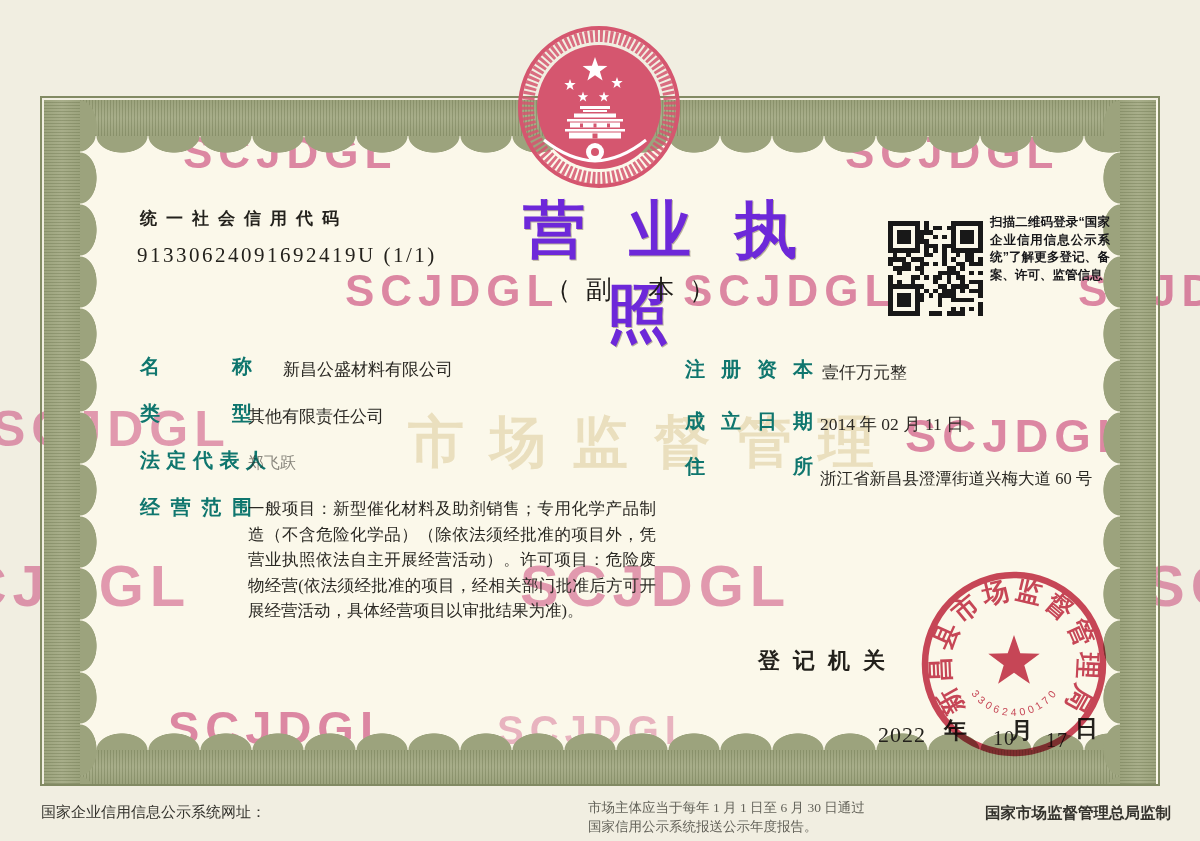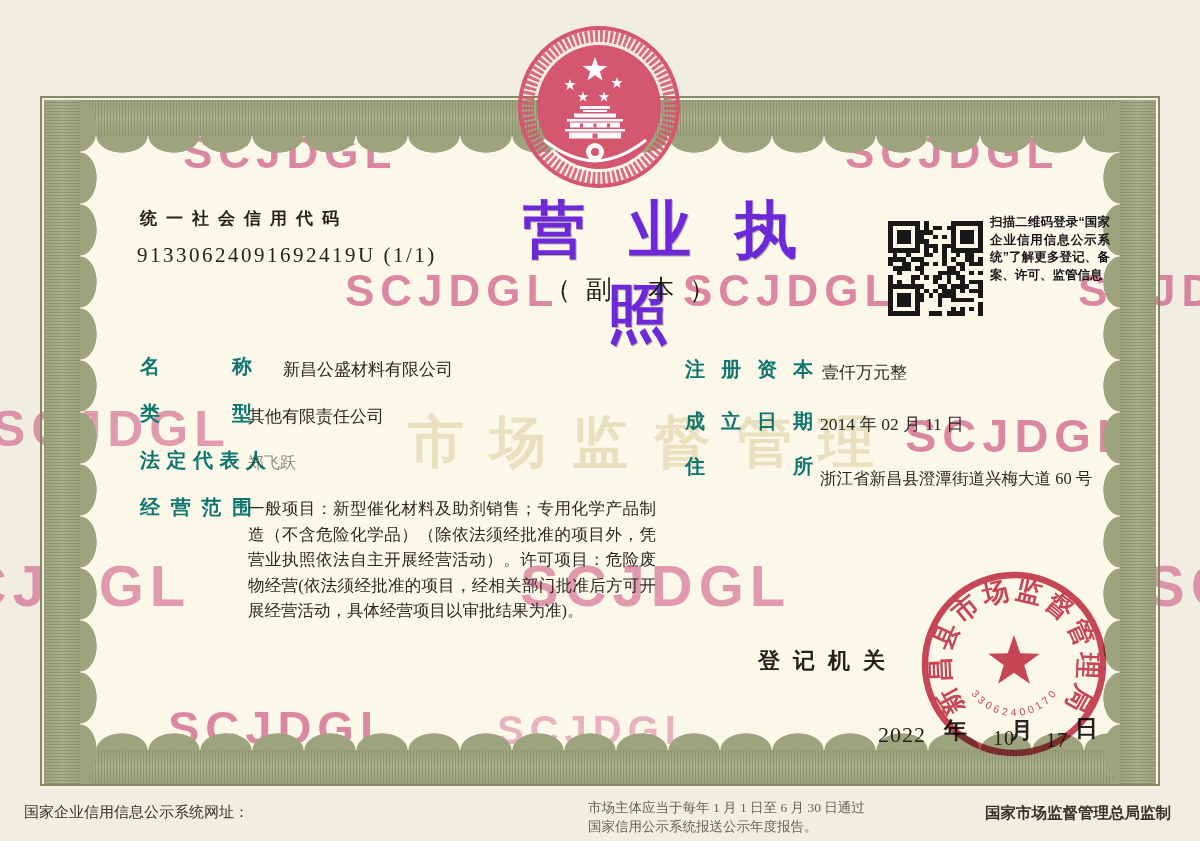--- a/index.html
+++ b/index.html
@@ -603,20 +603,20 @@
       <path id="sealCode" d="M 53 124 A 52 52 0 0 0 143 124" fill="none"></path>
     </defs>
     <text font-size="26" font-weight="bold" fill="#c5384f" letter-spacing="4" font-family="Liberation Sans, sans-serif">
       <textPath href="#sealArc" startOffset="1%">新昌县市场监督管理局</textPath>
     </text>
     <text font-size="10.5" fill="#c5384f" letter-spacing="3.5" font-family="Liberation Sans, sans-serif">
       <textPath href="#sealCode" startOffset="4%">3306240017057</textPath>
     </text>
   </svg>
 
-  <div class="abs strip" style="left:24px;top:803px;">国家企业信用信息公示系统网址：</div>
+  <div class="abs strip" style="left:41px;top:803px;">国家企业信用信息公示系统网址：</div>
   <div class="abs strip-mid" style="left:588px;top:798px;width:340px;">
     <div>市场主体应当于每年 1 月 1 日至 6 月 30 日通过</div>
     <div>国家信用公示系统报送公示年度报告。</div>
   </div>
   <div class="abs strip" style="left:985px;top:803px;font-weight:bold;font-size:15.5px;">国家市场监督管理总局监制</div>
 
 </div>
 
 </body></html>

